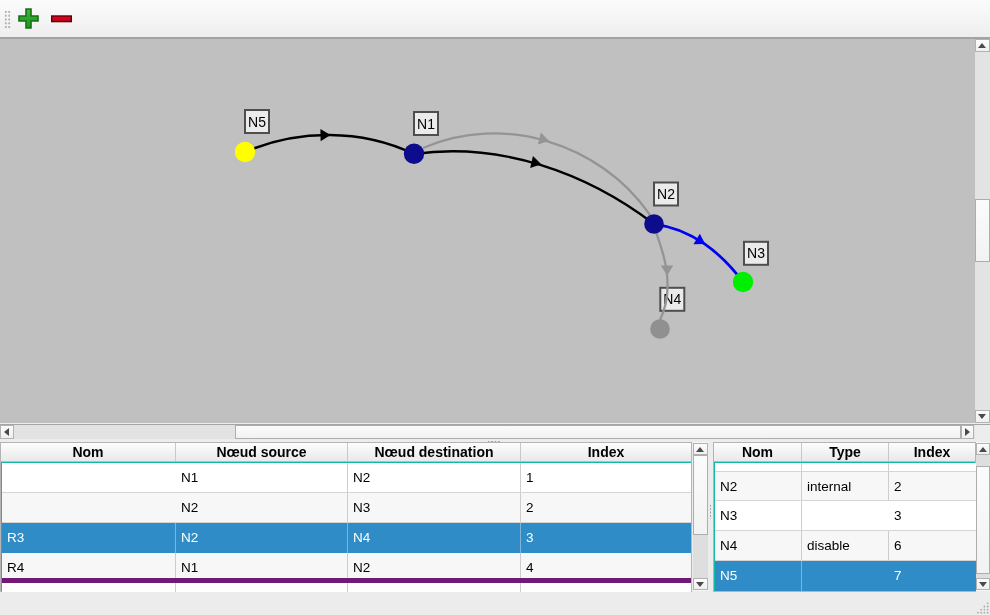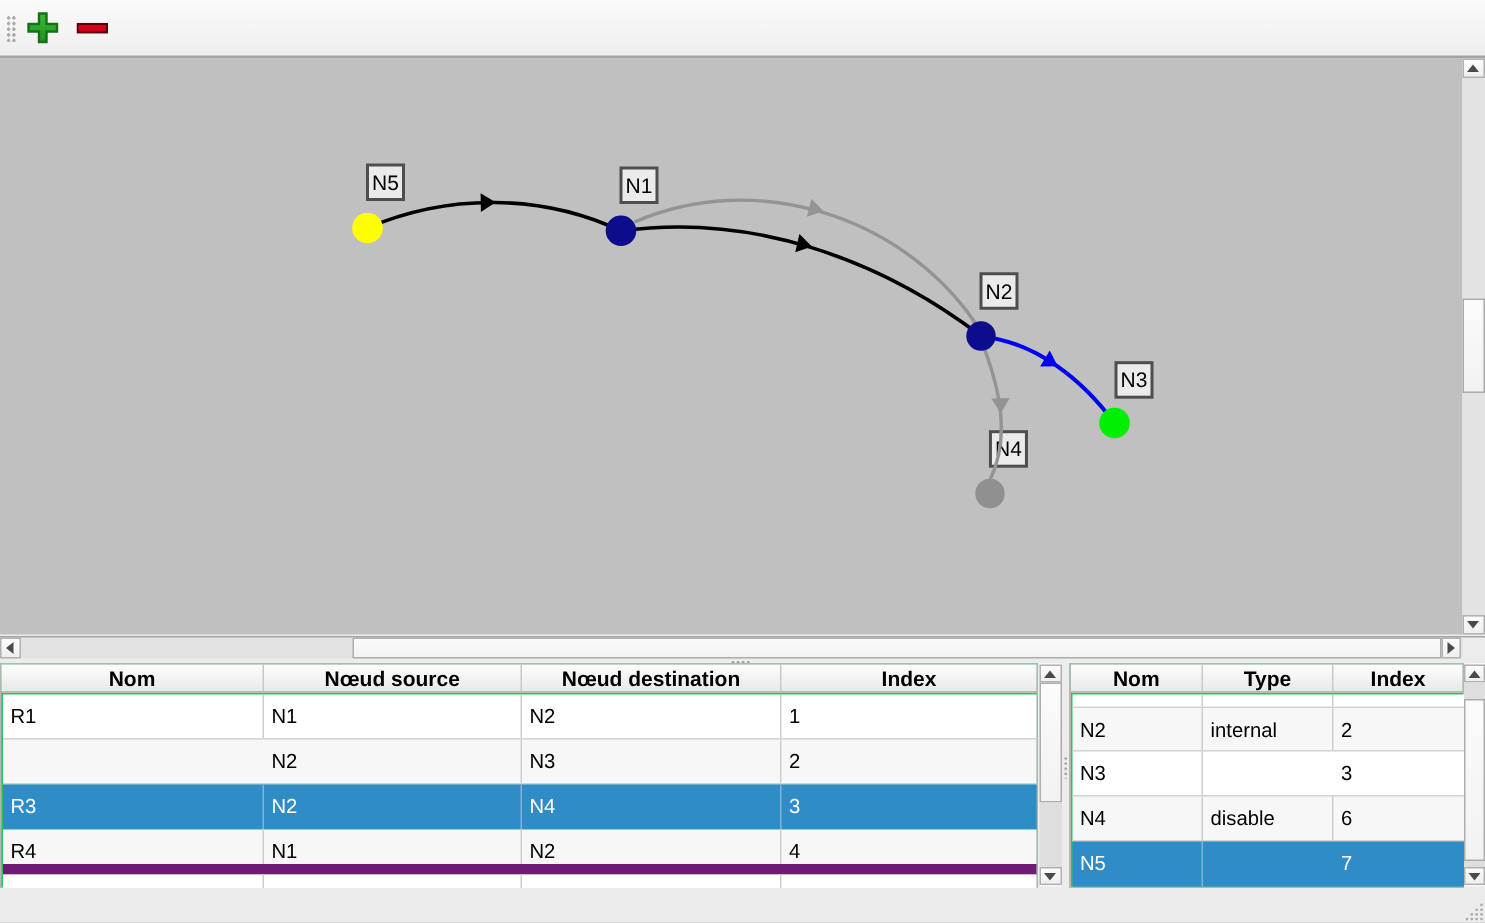--- a/index.html
+++ b/index.html
@@ -29,21 +29,21 @@
 
 #vsb-canvas { left:975px; top:39px; width:15px; height:384px; }
 
 #hsb-canvas { left:0; top:424px; width:978px; height:15px; border-top:1px solid #a5a5a5; }
 #hsb-corner { left:975px; top:424px; width:15px; height:15px; background:#ededed; border-top:1px solid #a5a5a5;}
 
 
 .dots-h { position:absolute; background-image:radial-gradient(circle,#9f9f9f 0.9px,transparent 1px); background-size:3.4px 3.4px; }
 
 
-.tbl { position:absolute; background:#22c55e; border:1px solid #b4b4b4; }
+.tbl { position:absolute; background:#14b8a6; border:1px solid #b4b4b4; }
 .thead { position:absolute; left:0; top:0; right:0; height:19px;
   background:linear-gradient(#fdfdfd,#e9e9e9); border-bottom:1px solid #bcbcbc; }
 .th { position:absolute; top:0; height:18px; font-weight:bold; font-size:14px;
   text-align:center; line-height:18px; color:#000; border-right:1px solid #c8c8c8; }
 .row { position:absolute; left:1px; font-size:13.5px; color:#000; }
 .cell { position:absolute; top:0; height:100%; line-height:29px; padding-left:5px;
   border-right:1px solid #cdcdcd; overflow:hidden; }
 .sel { background:#308cc6; color:#fff; }
 .sel .cell { border-right-color:#7fb4d9; }
 
@@ -135,37 +135,36 @@
 <div class="dots-h abs" style="left:487px;top:439.5px;width:13px;height:3.4px"></div>
 
 <div class="tbl" style="left:0;top:442px;width:692px;height:150px">
   <div class="thead">
     <div class="th" style="left:0;width:175px">Nom</div>
     <div class="th" style="left:347px;width:173px">Nœud destination</div>
     <div class="th" style="left:175px;width:172px">Nœud source</div>
     <div class="th" style="left:520px;width:170px;border-right:none">Index</div>
   </div>
   <div class="row" style="top:20px;height:30px;width:689px;background:#fff;border-bottom:1px solid #d4d4d4">
-    <div class="cell" style="left:0;width:174px">R1</div>
     <div class="cell" style="left:174px;width:172px">N1</div>
     <div class="cell" style="left:346px;width:173px">N2</div>
     <div class="cell" style="left:519px;width:170px;border-right:none">1</div>
   </div>
   <div class="row" style="top:50px;height:30px;width:689px;background:#f7f7f7;border-bottom:1px solid #d4d4d4">
     <div class="cell" style="left:174px;width:172px">N2</div>
     <div class="cell" style="left:346px;width:173px">N3</div>
     <div class="cell" style="left:519px;width:170px;border-right:none">2</div>
   </div>
   <div class="row sel" style="top:80px;height:30px;width:689px">
     <div class="cell" style="left:0;width:174px">R3</div>
     <div class="cell" style="left:174px;width:172px">N2</div>
     <div class="cell" style="left:346px;width:173px">N4</div>
     <div class="cell" style="left:519px;width:170px;border-right:none">3</div>
   </div>
-  <div class="row" style="top:110px;height:30px;width:689px;background:#f7f7f7;border-bottom:7px solid #701a75">
+  <div class="row" style="top:110px;height:30px;width:689px;background:#f7f7f7;border-bottom:5px solid #701a75">
     <div class="cell" style="left:0;width:174px">R4</div>
     <div class="cell" style="left:174px;width:172px">N1</div>
     <div class="cell" style="left:346px;width:173px">N2</div>
     <div class="cell" style="left:519px;width:170px;border-right:none">4</div>
   </div>
   <div class="row" style="top:140px;height:9px;width:689px;background:#fff">
     <div class="cell" style="left:0;width:174px"></div>
     <div class="cell" style="left:174px;width:172px"></div>
     <div class="cell" style="left:346px;width:173px"></div>
   </div>

